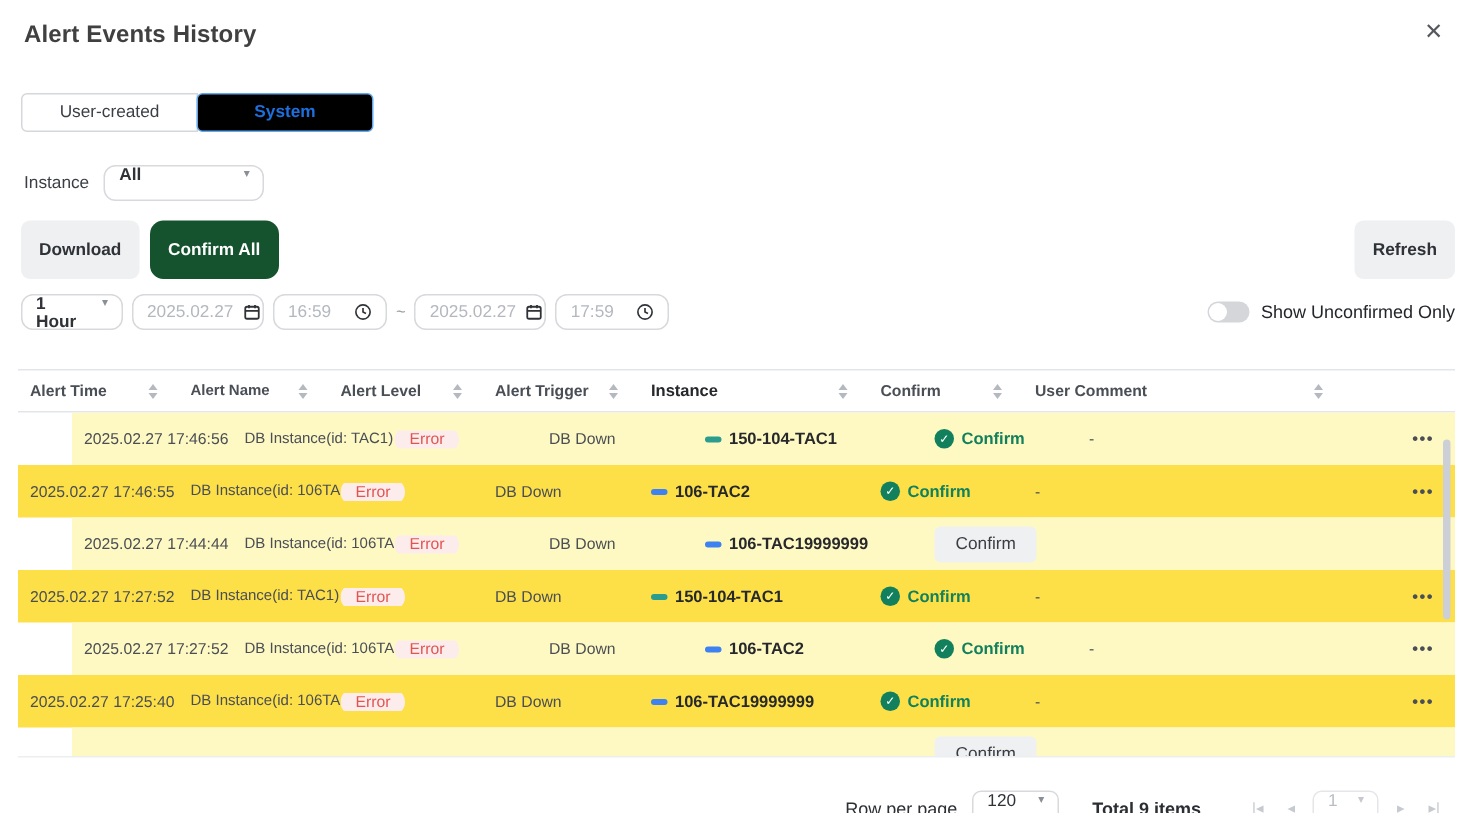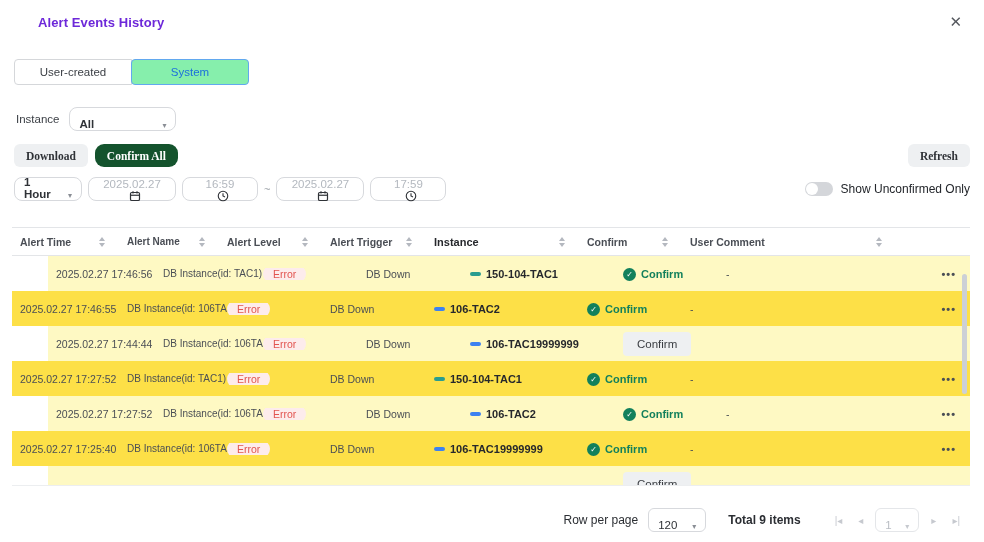--- a/index.html
+++ b/index.html
@@ -2,51 +2,51 @@
 <html><head>
 <meta charset="utf-8">
 <style>
   * { box-sizing: border-box; margin: 0; padding: 0; }
   html,body { width: 984px; height: 542px; }
   body {
     font-family: "Liberation Sans", "DejaVu Sans", sans-serif;
     background: #ffffff; color: #2b2e33; position: relative; overflow: hidden;
   }
   .title-bar { padding: 15px 16px 0 16px; display: flex; justify-content: space-between; align-items: flex-start; }
-  .title { font-size: 13px; font-weight: bold; color: #6d28d9; letter-spacing: .1px; margin-left: 22px; }
+  .title { font-size: 16px; font-weight: bold; color: #404040; letter-spacing: .1px; }
   .close-x { font-size: 15px; color: #55585e; cursor: pointer; margin-right: 6px; line-height: 14px; }
 
   
   .tabs { display: flex; margin: 29px 0 0 14px; }
   .tab { width: 118px; height: 26px; font-size: 11.5px; display: flex; align-items: center; justify-content: center;
          background: #fff; border: 1px solid #d5d7da; color: #3b3f45; cursor: pointer; }
   .tab.inactive { border-radius: 4px 0 0 4px; }
-  .tab.active { background: #86efac; border: 1px solid #62a8ef; color: #1c6fdc; border-radius: 4px; margin-left: -1px; z-index: 1; font-weight: normal; }
+  .tab.active { background: #000000; border: 1px solid #62a8ef; color: #1c6fdc; border-radius: 4px; margin-left: -1px; z-index: 1; font-weight: bold; }
 
   
   .row-instance { display: flex; align-items: center; margin: 22px 0 0 16px; }
   .row-instance .lbl { font-size: 11.5px; color: #3b3f45; margin-right: 10px; }
   .select { height: 24px; border: 1px solid #d7d9dd; border-radius: 8px; background: #fff;
-            display: inline-flex; align-items: flex-end; justify-content: space-between;
+            display: inline-flex; align-items: flex-start; justify-content: space-between;
             font-size: 11.5px; color: #2f3237; padding: 0 9px; cursor: pointer; }
   .select .caret { color: #8a8e95; font-size: 8px; margin-left: 8px; }
   .sel-instance { width: 107px; font-weight: bold; }
 
   .row-buttons { display: flex; align-items: center; margin: 13px 14px 0 14px; }
-  .btn { height: 23px; border: none; border-radius: 6px; font-size: 11.5px; font-weight: bold;
-         padding: 0 12px; cursor: pointer; font-family: Liberation Serif, serif; }
+  .btn { height: 39px; border: none; border-radius: 6px; font-size: 11.5px; font-weight: bold;
+         padding: 0 12px; cursor: pointer; font-family: Liberation Sans, sans-serif; }
   .btn-gray { background: #eef0f2; color: #2f3237; }
   .btn-primary { background: #14532d; color: #ffffff; border-radius: 9px; margin-left: 7px; }
   .btn-refresh { margin-left: auto; }
 
   .row-time { display: flex; align-items: center; margin: 10px 14px 0 14px; }
   .sel-range { width: 68px; font-weight: bold; }
   .input-box { height: 24px; border: 1px solid #d7d9dd; border-radius: 8px; background: #fff;
                display: inline-flex; align-items: center; justify-content: space-between;
-               font-size: 11.5px; color: #b3b8bf; padding: 0 9px; margin-left: 6px; cursor: text; flex-direction: column; }
+               font-size: 11.5px; color: #b3b8bf; padding: 0 9px; margin-left: 6px; cursor: text; }
   .box-date { width: 88px; }
   .box-time { width: 76px; }
   .tilde { color: #9aa0a6; margin: 0 3px 0 6px; font-size: 11px; }
   .toggle-wrap { margin-left: auto; display: flex; align-items: center; }
   .toggle { width: 28px; height: 14px; border-radius: 7px; background: #d4d6da; position: relative; cursor: pointer; }
   .toggle .knob { position: absolute; left: 1px; top: 1px; width: 12px; height: 12px; border-radius: 50%; background: #fff; }
   .toggle-lbl { font-size: 12px; color: #23262b; margin-left: 8px; }
 
   
   .table { margin: 26px 14px 0 12px; border-top: 1px solid #e3e5e8; position: relative; }

